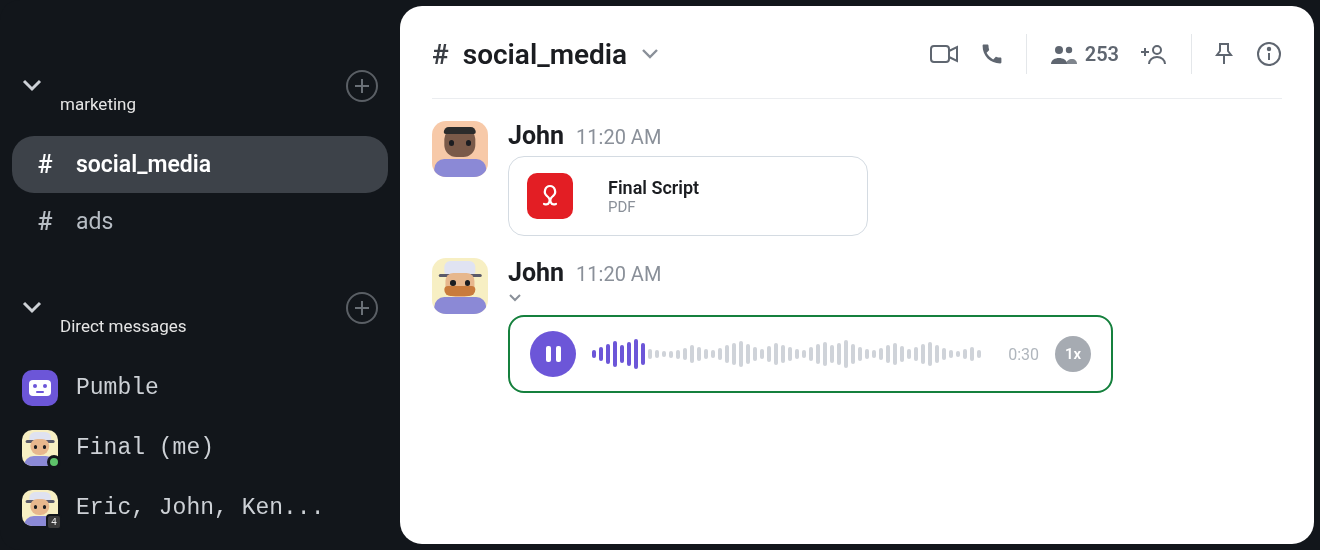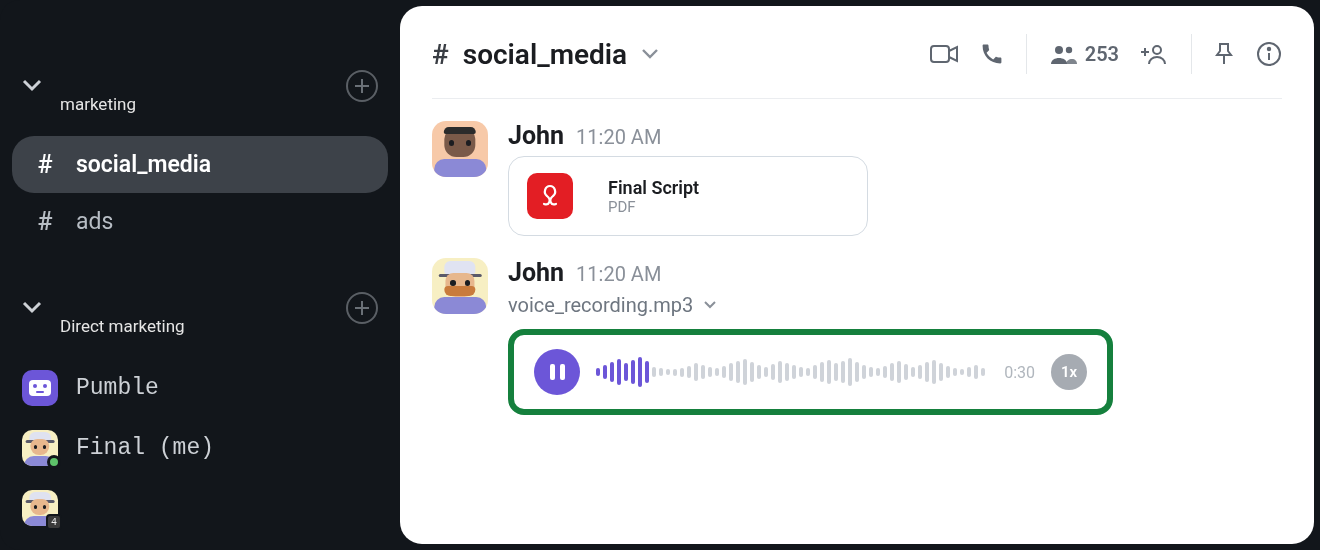--- a/index.html
+++ b/index.html
@@ -199,21 +199,21 @@
 }
 .pdf-icon {
   width: 46px; height: 46px;
   background: #e31e24;
   border-radius: 10px;
   display:flex; align-items:center; justify-content:center;
 }
 .file-title { font-size: 18px; font-weight: 600; color: #1b1d21; }
 .file-type { font-size: 15px; color: #8a9099; }
 .audio-card {
-  border: 6px solid #15803d;
+  border: 2px solid #15803d;
   border-radius: 16px;
   padding: 14px 20px;
   display: flex;
   align-items: center;
   gap: 16px;
   width: 605px;
 }
 .pause-btn {
   width: 46px; height: 46px;
   background: #6c56d8;
@@ -317,21 +317,21 @@
     </div>
   </div>
 
   <div class="section-header">
     <div class="section-left">
       <span>
         <svg class="chevron-svg" width="20" height="14" viewBox="0 0 20 14" fill="none" stroke-width="3">
             <path d="M2 3 L10 11 L18 3"></path>
           </svg>
       </span>
-      <span class="section-title">Direct marketing</span>
+      <span class="section-title">Direct messages</span>
     </div>
     <div class="plus-circle">
       <svg width="16" height="16" viewBox="0 0 16 16">
           <path d="M8 1 V15 M1 8 H15" stroke="#6a7077" stroke-width="2"></path>
         </svg>
     </div>
   </div>
 
   <div class="dm-list">
     <div class="dm-item">
@@ -361,20 +361,21 @@
         <div class="face">
           <div class="hat" style="top:2px; width:60%; height:26%; background:#dfe2f0;"></div>
           <div class="brim" style="top:28%; width:80%; background:#5a5a6a;"></div>
           <div class="head" style="top:26%; width:54%; height:44%; background:#e7b78d;"></div>
           <div class="eye" style="top:42%; left:32%;"></div>
           <div class="eye" style="top:42%; right:32%;"></div>
           <div class="torso" style="width:90%; height:28%; background:#8b89d6;"></div>
         </div>
         <div class="badge-count">4</div>
       </div>
+      <span>Eric, John, Ken...</span>
     </div>
   </div>
 </div>
 
 <div class="main">
   <div class="main-header">
     <div class="channel-title-wrap">
       <span class="channel-hash">#</span>
       <span class="channel-title">social_media</span>
       <span>
@@ -470,21 +471,20 @@
           <div class="eye" style="top:40%; right:32%;"></div>
           <div class="torso" style="width:92%; height:30%; background:#8b89d6;"></div>
         </div>
       </div>
       <div class="msg-body">
         <div class="msg-head">
           <span class="msg-author">John</span>
           <span class="msg-time">11:20 AM</span>
         </div>
         <div class="msg-file-line">
-          <span>voice_recording.mp3</span>
           <svg class="chev-down" width="14" height="10" viewBox="0 0 14 10" fill="none" stroke-width="2">
               <path d="M2 2 L7 7 L12 2"></path>
             </svg>
         </div>
         <div class="audio-card">
           <div class="pause-btn">
             <div class="pause-bars">
                 <span></span>
                 <span></span>
               </div>

